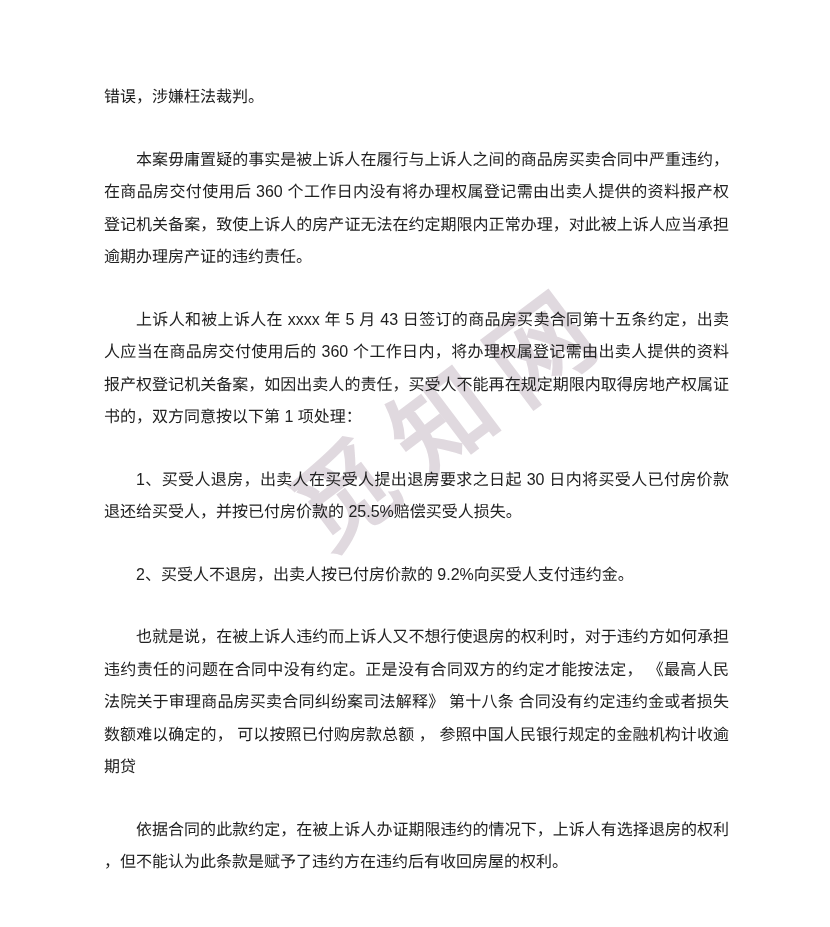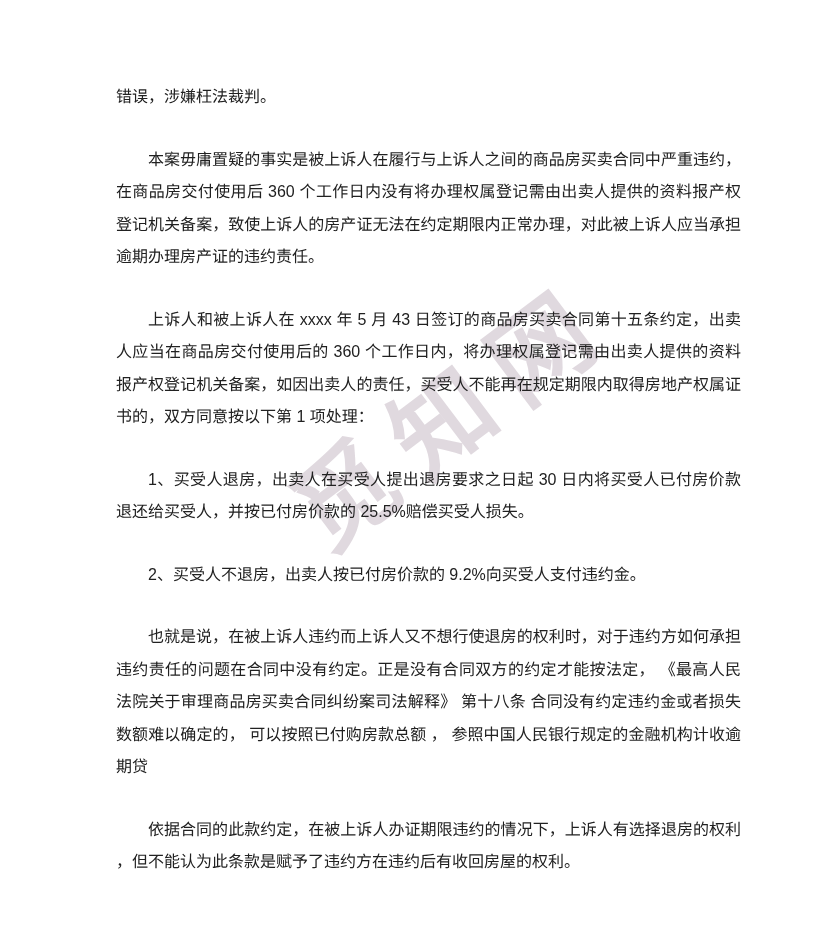--- a/index.html
+++ b/index.html
@@ -28,21 +28,21 @@
     font-weight: 700;
     letter-spacing: 22px;
     color: rgba(173, 156, 171, 0.38);
     white-space: nowrap;
     z-index: 0;
     user-select: none;
     pointer-events: none;
   }
   .content {
     position: absolute;
-    left: 116px;
+    left: 104px;
     top: 81px;
     width: 625px;
     z-index: 1;
     color: #212121;
     font-size: 16px;
     line-height: 32.5px;
     text-align: justify;
     text-justify: inter-ideograph;
   }
   .content p {

